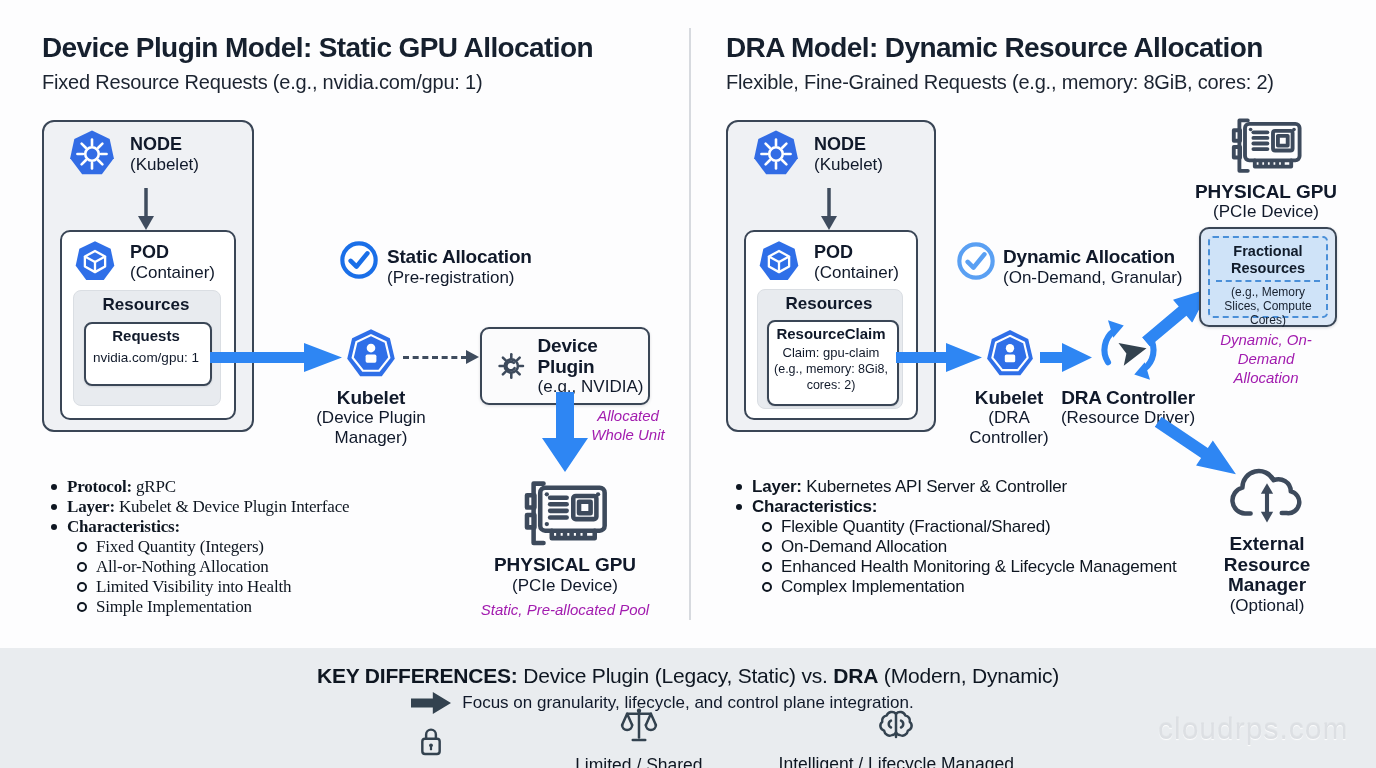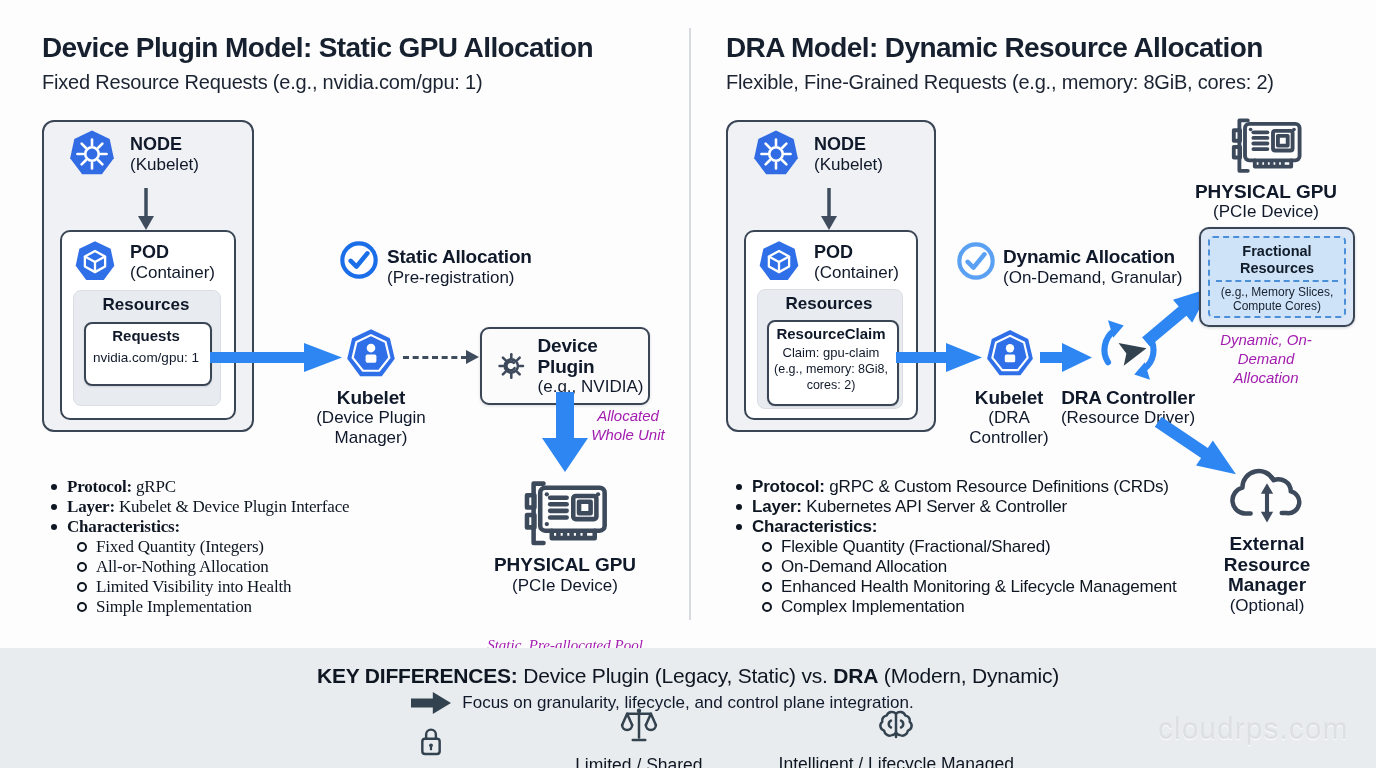--- a/index.html
+++ b/index.html
@@ -31,21 +31,21 @@
   .bullets{color:#0e1621;}
   .b-line{display:flex;line-height:20px;font-size:17px;letter-spacing:-0.2px;}
   .b-dot{width:6px;height:6px;border-radius:50%;background:#0e1621;margin:7px 10px 0 3px;flex:none;}
   .b-circ{width:6px;height:6px;border-radius:50%;border:2px solid #0e1621;margin:5px 9px 0 0;flex:none;background:transparent;}
   .b-sub{padding-left:29px;}
 
   .dashed-arrow{border-top:3px dashed #3f4c5e;}
   .dashed-arrow .head{position:absolute;right:-12px;top:-9px;width:0;height:0;
      border-left:13px solid #3f4c5e;border-top:7.5px solid transparent;border-bottom:7.5px solid transparent;}
 
-  .frac-outer{background:#dbe7f6;border:2px solid #3a4656;border-radius:10px;box-shadow:0 1px 3px rgba(20,30,50,.18);padding-left:18px;}
+  .frac-outer{background:#dbe7f6;border:2px solid #3a4656;border-radius:10px;box-shadow:0 1px 3px rgba(20,30,50,.18);}
   .frac-inner{position:absolute;left:7px;top:7px;right:7px;bottom:7px;background:#cfe3f8;
      border:2px dashed #4a8fd8;border-radius:5px;padding:2px 2px;box-sizing:border-box;text-align:center;}
   .frac-title{font-size:14.5px;font-weight:bold;line-height:16.5px;padding-top:3px;color:#111c2b;}
   .frac-div{border-top:2px dashed #4a8fd8;margin:4px 4px 3px 4px;}
   .frac-sub{font-size:12px;line-height:14px;color:#17202e;}
 
   .footer-band{background:#e9ecef;}
   .key-line{font-size:21px;letter-spacing:-0.2px;color:#0e1621;}
   .focus-line{font-size:17px;color:#10192a;}
   .legend{display:flex;justify-content:center;align-items:center;gap:76px;}
@@ -210,21 +210,21 @@
       <line x1="68" y1="67" x2="68" y2="73"></line>
         <line x1="76" y1="67" x2="76" y2="73"></line>
         <line x1="84" y1="67" x2="84" y2="73"></line>
     </g>
     <circle cx="38" cy="21" r="2.6" fill="#3d4a5c"></circle>
       <circle cx="100" cy="21" r="2.6" fill="#3d4a5c"></circle>
     <circle cx="38" cy="57" r="2.6" fill="#3d4a5c"></circle>
   </svg>
   <div class="abs ctr bold" style="left:465px;top:554px;width:200px;font-size:19px;">PHYSICAL GPU</div>
   <div class="abs ctr" style="left:465px;top:576px;width:200px;font-size:17px;">(PCIe Device)</div>
-  <div class="abs ctr small-note" style="left:465px;top:636px;width:200px;font-family:Liberation Serif, serif;">Static, Pre-allocated Pool</div>
+  <div class="abs ctr small-note" style="left:465px;top:600px;width:200px;">Static, Pre-allocated Pool</div>
 
   <div class="abs divider" style="left:689px;top:28px;width:2px;height:592px;"></div>
 
   <div class="abs panel-title" style="left:726px;top:32px;">DRA Model: Dynamic Resource Allocation</div>
   <div class="abs panel-sub" style="left:726px;top:71px;">Flexible, Fine-Grained Requests (e.g., memory: 8GiB, cores: 2)</div>
 
   <div class="abs node-box" style="left:726px;top:120px;width:206px;height:308px;"></div>
   <div class="abs box-head" style="left:750px;top:128px;">
     <svg width="52" height="52" viewBox="0 0 100 100">
       <polygon points="50,5 84,21 92,58 69,89 31,89 8,58 16,21" fill="#326ce5"></polygon>
@@ -348,24 +348,20 @@
       <div class="frac-title">Fractional Resources</div>
       <div class="frac-div"></div>
       <div class="frac-sub">(e.g., Memory Slices, Compute Cores)</div>
     </div>
   </div>
   <div class="abs ctr small-note" style="left:1206px;top:330px;width:120px;">Dynamic, On-Demand Allocation</div>
 
   <div class="abs bullets" style="left:733px;top:477px;width:450px;">
     <div class="b-line">
         <span class="b-dot"></span>
-        <span><span class="bold">Protocol:</span><span> gRPC &amp; Custom Resource Definitions (CRDs)</span></span>
-      </div>
-    <div class="b-line">
-        <span class="b-dot"></span>
         <span><span class="bold">Layer:</span><span> Kubernetes API Server &amp; Controller</span></span>
       </div>
     <div class="b-line">
         <span class="b-dot"></span>
         <span><span class="bold">Characteristics:</span><span></span></span>
       </div>
     <div class="b-line b-sub">
         <span class="b-circ"></span>
         <span>Flexible Quantity (Fractional/Shared)</span>
       </div>

